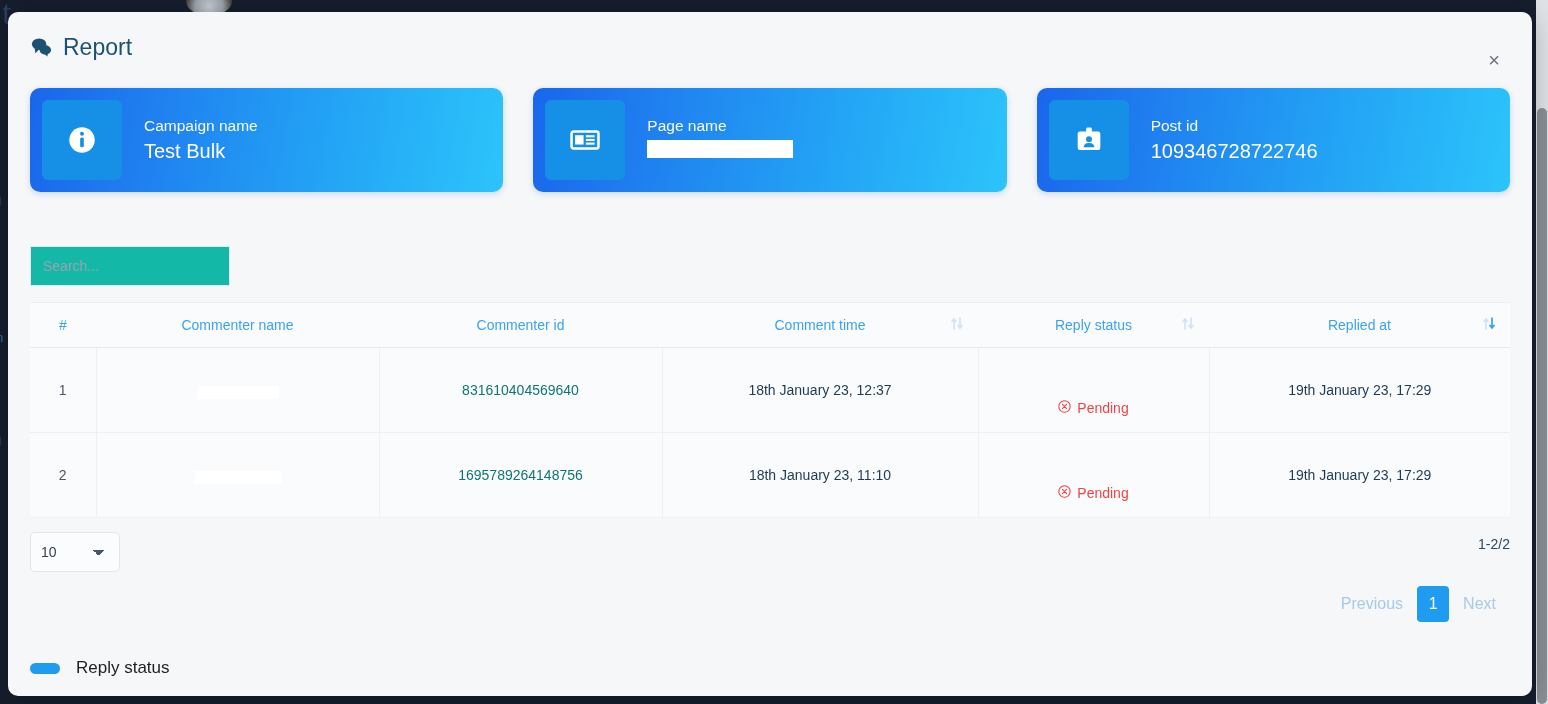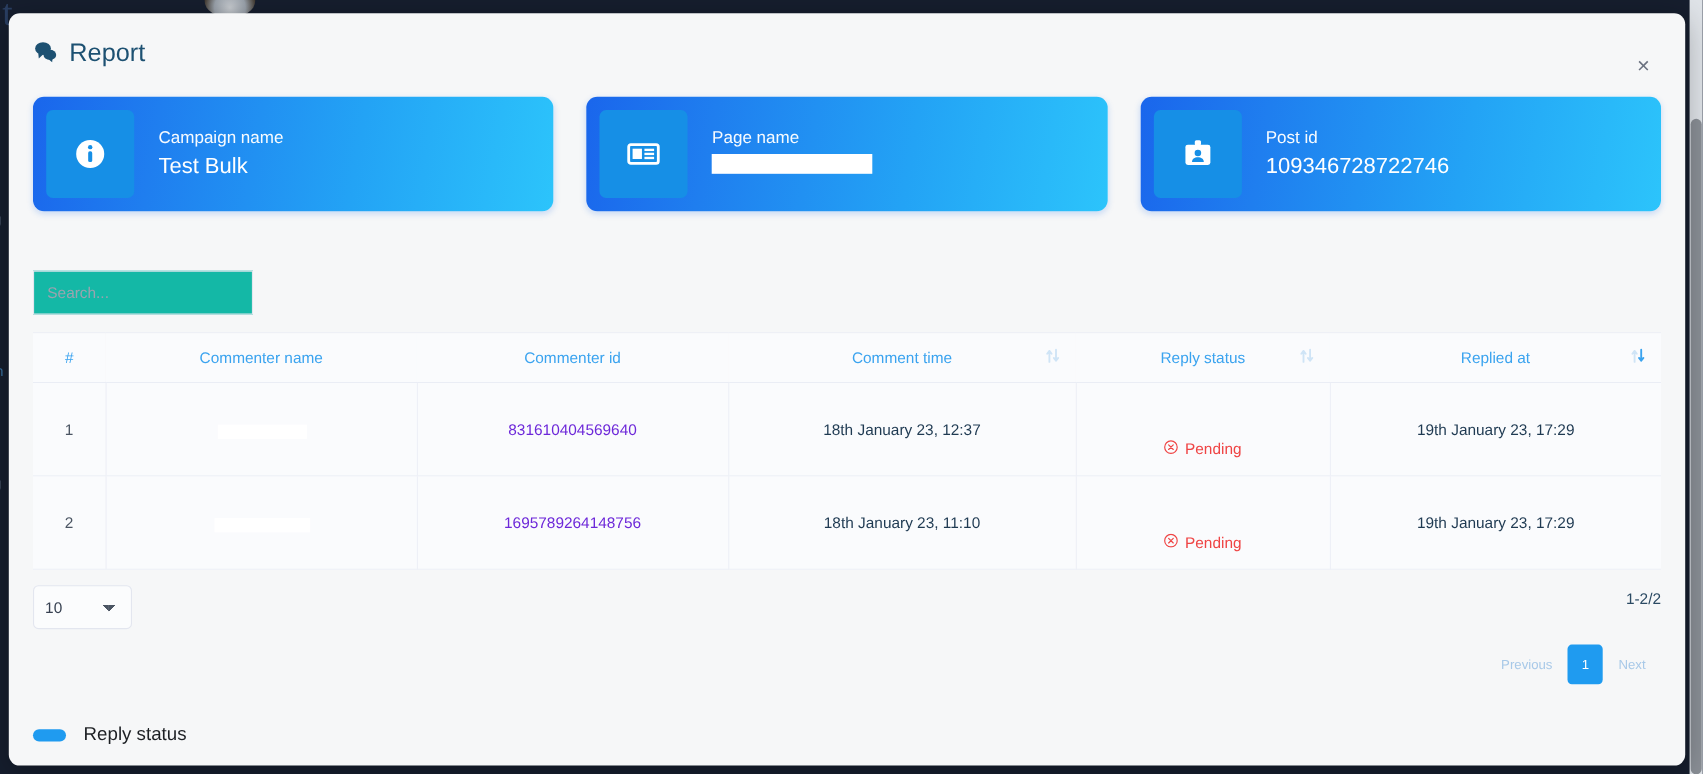--- a/index.html
+++ b/index.html
@@ -205,21 +205,21 @@
   tbody td {
     font-size: 14px;
     color: #1f3a52;
     text-align: center;
     padding: 16px 8px;
     border-bottom: 1px solid #eef0f7;
     background: #fafbfd;
   }
   tbody td.idx { color: #4b5563; border-right: 1px solid #eef0f7; }
   tbody td.cell-div { border-right: 1px solid #eef0f7; }
-  .link-id { color: #6d28d9; }
+  .link-id { color: #0f766e; }
   .redacted-name {
     position: relative;
     display: inline-block;
     color: #1f3a52;
   }
   .redacted-name::after {
     content: "";
     position: absolute;
     left: -4px;
     top: 4px;
@@ -272,21 +272,21 @@
     align-items: center;
     padding: 14px 22px 0 22px;
   }
   .pg-btn {
     min-width: 36px;
     height: 36px;
     padding: 0 14px;
     border: none;
     background: transparent;
     color: #a8c9e8;
-    font-size: 12px;
+    font-size: 16px;
     cursor: pointer;
     font-family: "Liberation Sans", sans-serif;
   }
   .pg-btn.active {
     background: #1f9bf0;
     color: #ffffff;
     border-radius: 4px;
     min-width: 32px;
     padding: 0;
   }

